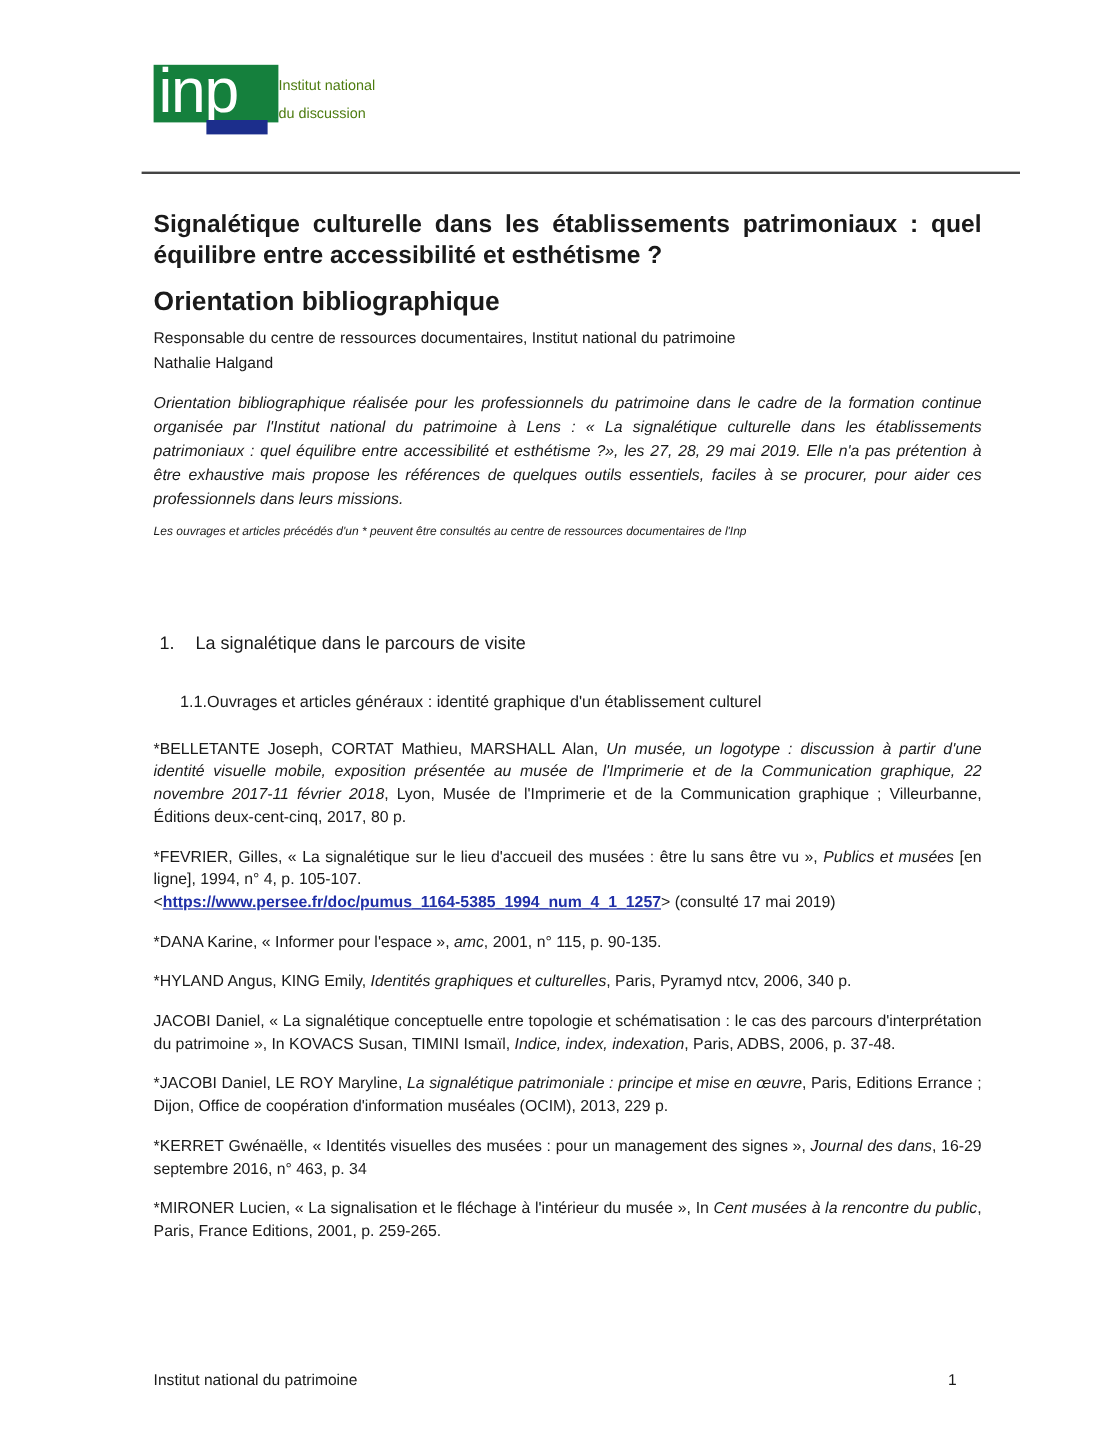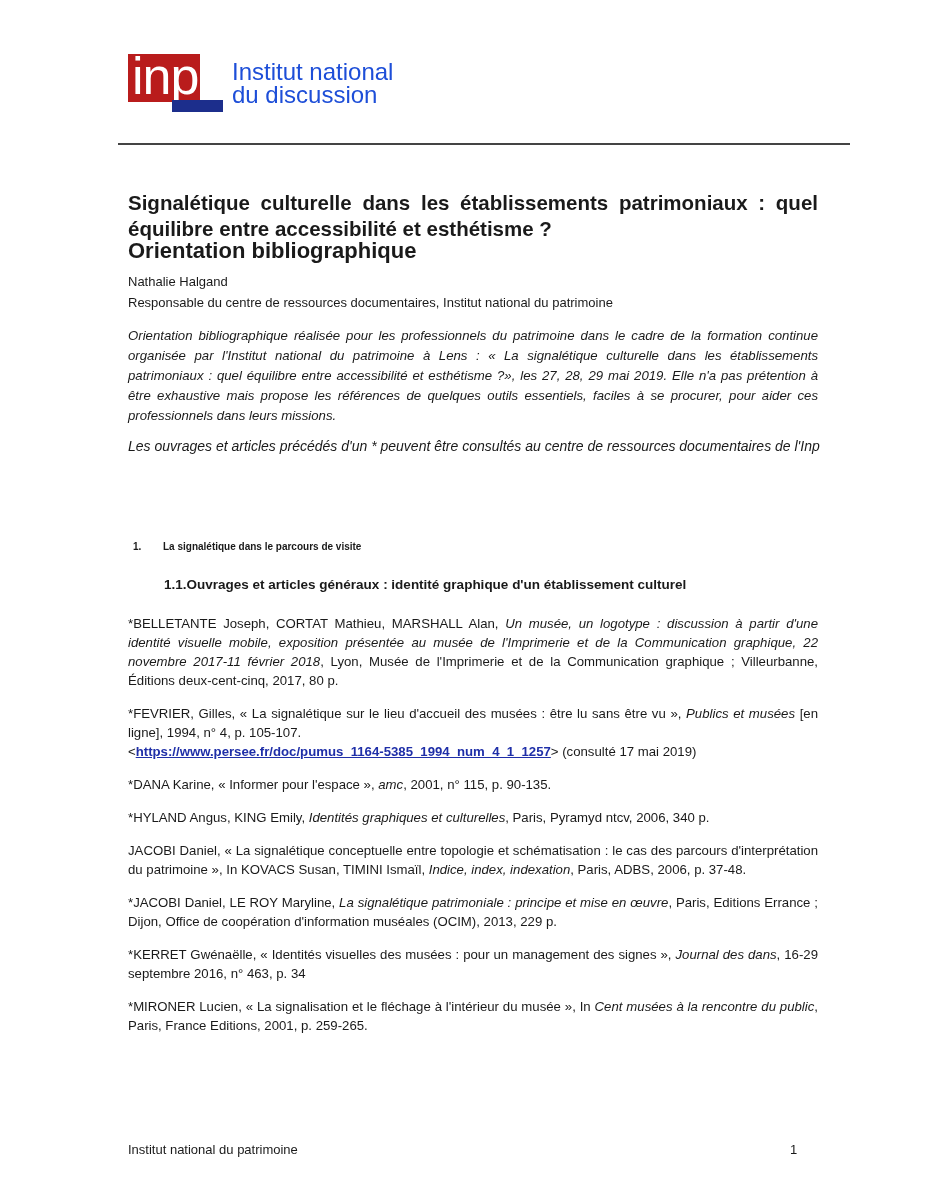--- a/index.html
+++ b/index.html
@@ -1,34 +1,34 @@
 <!DOCTYPE html>
 <html><head>
 <meta charset="utf-8">
 <style>
   html, body { margin: 0; padding: 0; background: #ffffff; }
   body { width: 927px; height: 1200px; position: relative; overflow: hidden;
          font-family: "Liberation Sans", sans-serif; color: #1a1a1a; }
   .logo { position: absolute; left: 128px; top: 54px; width: 270px; height: 60px; }
-  .logo-box { position: absolute; left: 0; top: 0; width: 72px; height: 48px; background: #b91c1c; }
+  .logo-box { position: absolute; left: 0; top: 0; width: 104px; height: 48px; background: #15803d; }
   .logo-tab { position: absolute; left: 44px; top: 46px; width: 51px; height: 12px; background: #1c2e8c; }
   .logo-inp { position: absolute; left: 4px; top: -8px; color: #ffffff; font-size: 52px; letter-spacing: -1px;
               font-family: "Liberation Sans", sans-serif; line-height: 60px; }
-  .logo-text { position: absolute; left: 104px; top: 6px; color: #1d4ed8; font-size: 24px; line-height: 23px; }
+  .logo-text { position: absolute; left: 104px; top: 6px; color: #4d7c0f; font-size: 12px; line-height: 23px; }
   .rule { position: absolute; left: 118px; top: 143px; width: 732px; height: 0; border-top: 2px solid #444; }
-  .title { position: absolute; left: 128px; top: 190px; width: 690px; font-size: 20.5px; font-weight: bold;
+  .title { position: absolute; left: 128px; top: 174px; width: 690px; font-size: 20.5px; font-weight: bold;
            line-height: 26px; text-align: justify; text-align-last: left; color: #1a1a1a; }
   .subtitle { position: absolute; left: 128px; top: 238px; font-size: 22px; font-weight: bold; }
   .author { position: absolute; left: 128px; top: 271px; font-size: 13px; line-height: 21px; }
   .intro { position: absolute; left: 128px; top: 326px; width: 690px; font-size: 13.2px; line-height: 20px;
            font-style: italic; text-align: justify; text-align-last: left; }
-  .note { position: absolute; left: 128px; top: 438px; font-size: 14px; font-style: italic; }
-  .h1 { position: absolute; left: 133px; top: 541px; font-size: 10px; font-weight: bold; }
+  .note { position: absolute; left: 128px; top: 438px; font-size: 10px; font-style: italic; }
+  .h1 { position: absolute; left: 133px; top: 528px; font-size: 15px; font-weight: normal; }
   .h1 .num { display: inline-block; width: 30px; }
-  .h2 { position: absolute; left: 164px; top: 577px; font-size: 13.5px; font-weight: bold; }
+  .h2 { position: absolute; left: 150px; top: 577px; font-size: 13.5px; font-weight: normal; }
   .refs { position: absolute; left: 128px; top: 614px; width: 690px; }
   .ref { font-size: 13.2px; line-height: 19px; text-align: justify; margin-bottom: 14px; }
   .ref a { color: #1f2fa8; text-decoration: underline; font-weight: bold; }
   .footer-left { position: absolute; left: 128px; top: 1142px; font-size: 13px; }
   .footer-right { position: absolute; left: 790px; top: 1142px; font-size: 13px; }
 </style>
 </head>
 <body>
 
 <div class="logo">
@@ -41,22 +41,22 @@
     <div>du discussion</div>
   </div>
 </div>
 
 <div class="rule"></div>
 
 <div class="title">Signalétique culturelle dans les établissements patrimoniaux : quel équilibre entre accessibilité et esthétisme ?</div>
 <div class="subtitle">Orientation bibliographique</div>
 
 <div class="author">
+  <div>Responsable du centre de ressources documentaires, Institut national du patrimoine</div>
   <div>Nathalie Halgand</div>
-  <div>Responsable du centre de ressources documentaires, Institut national du patrimoine</div>
 </div>
 
 <div class="intro">Orientation bibliographique réalisée pour les professionnels du patrimoine dans le cadre de la formation continue organisée par l'Institut national du patrimoine à Lens : « La signalétique culturelle dans les établissements patrimoniaux : quel équilibre entre accessibilité et esthétisme ?», les 27, 28, 29 mai 2019. Elle n'a pas prétention à être exhaustive mais propose les références de quelques outils essentiels, faciles à se procurer, pour aider ces professionnels dans leurs missions.</div>
 <div class="note">Les ouvrages et articles précédés d'un * peuvent être consultés au centre de ressources documentaires de l'Inp</div>
 
 <div class="h1">
   <span class="num">1.</span><span>La signalétique dans le parcours de visite</span>
 </div>
 <div class="h2">
   <span>1.1.</span><span>Ouvrages et articles généraux : identité graphique d'un établissement culturel</span>

